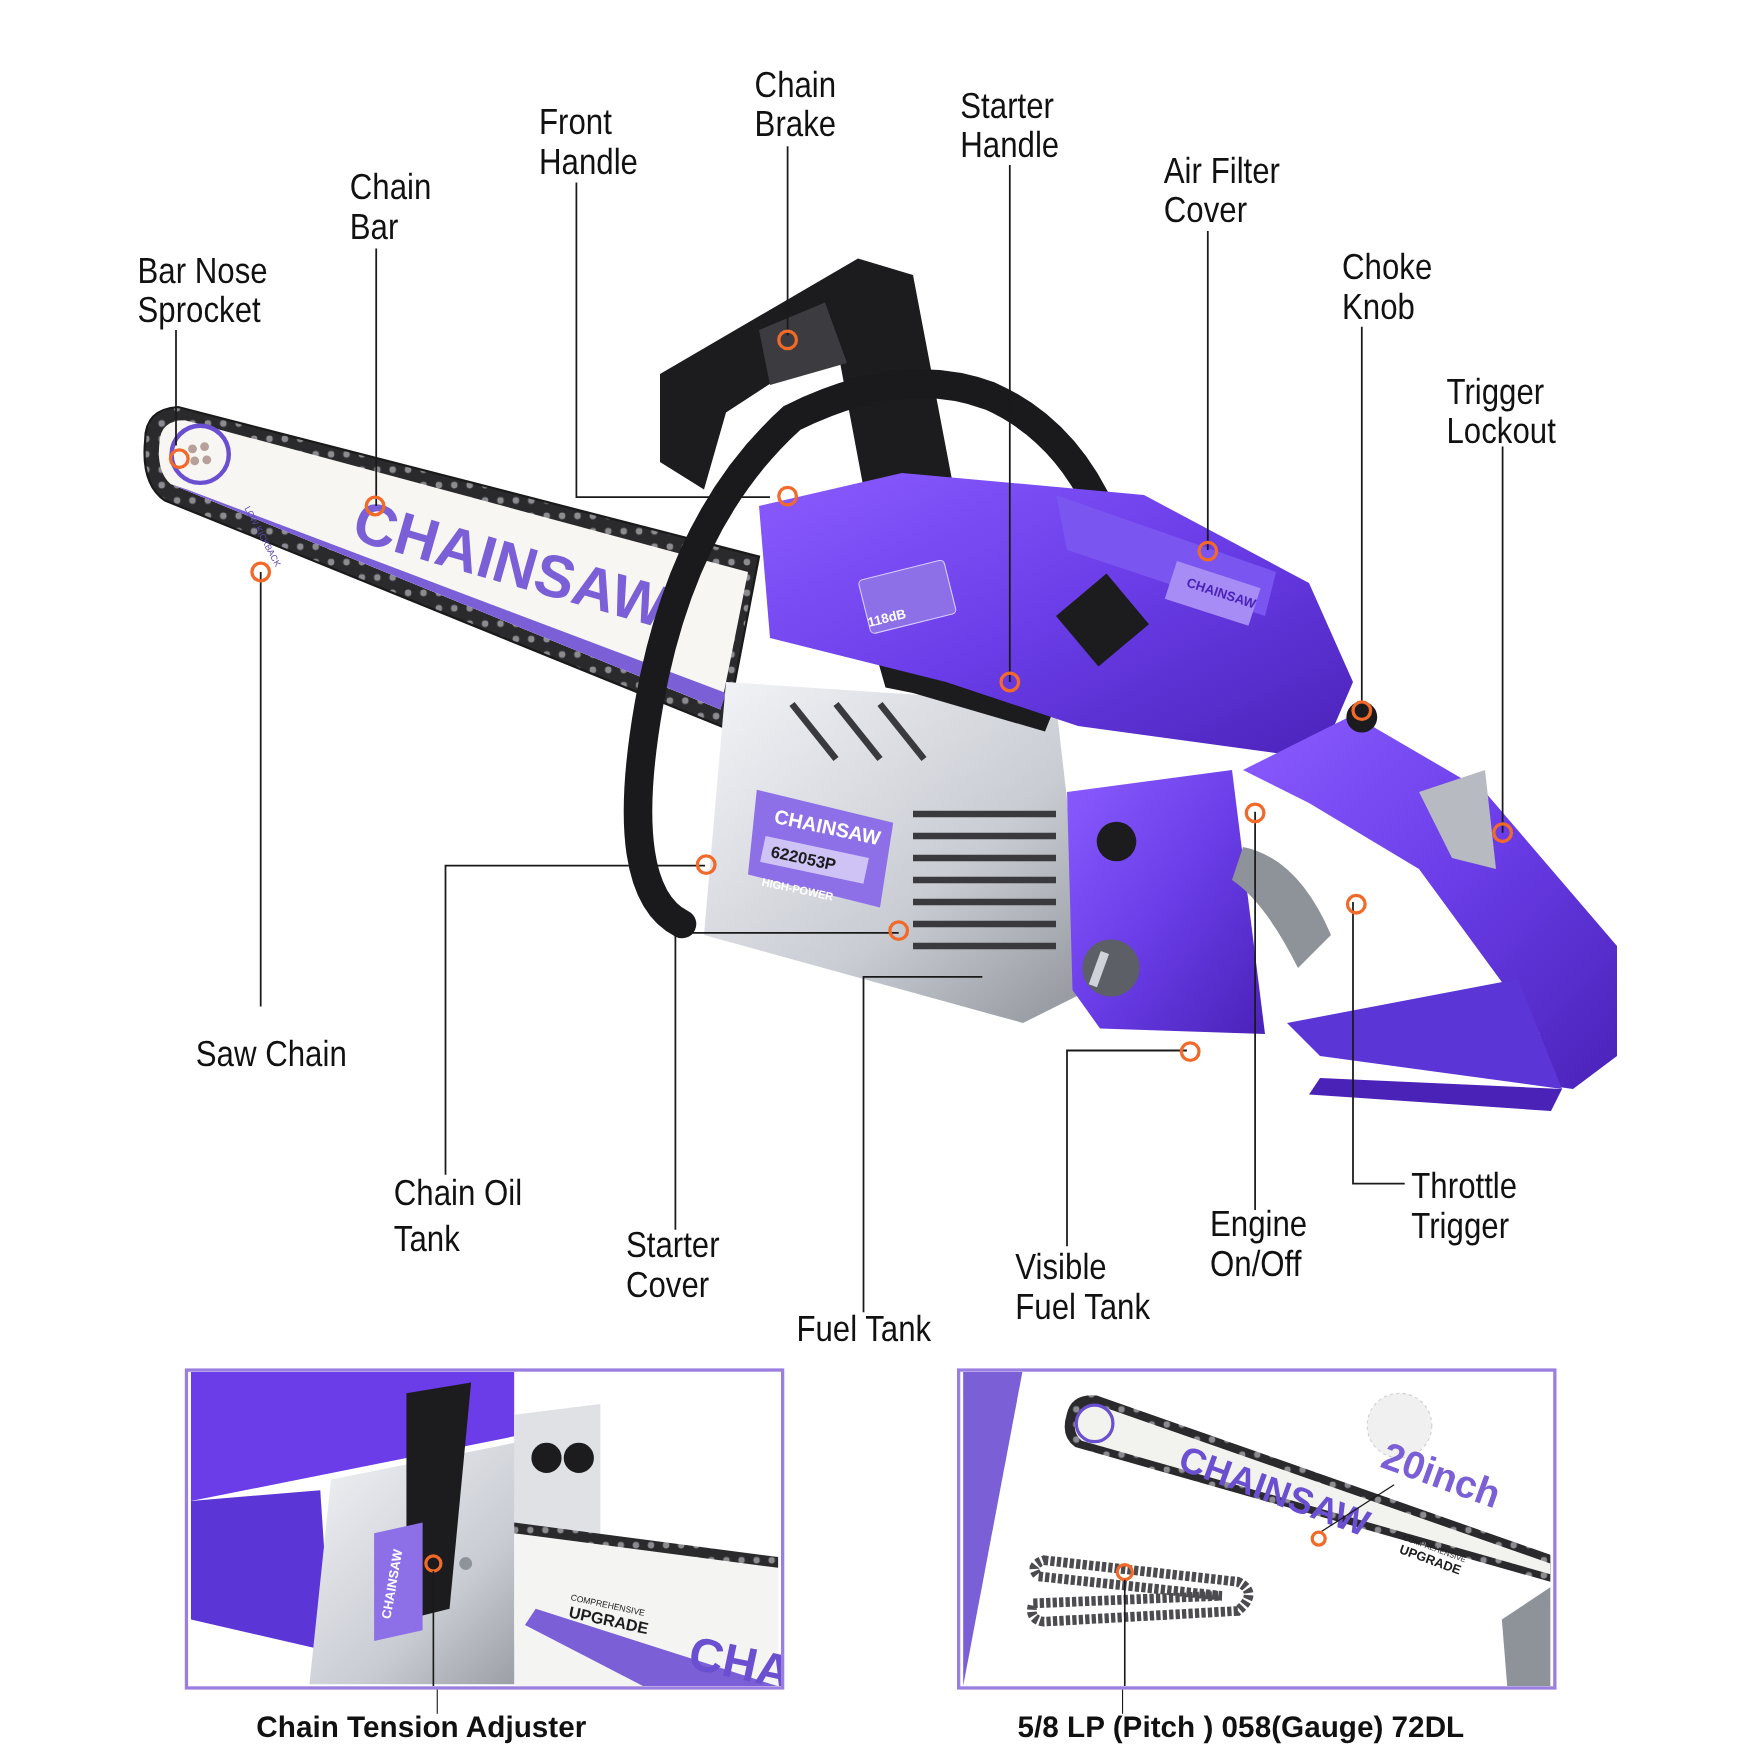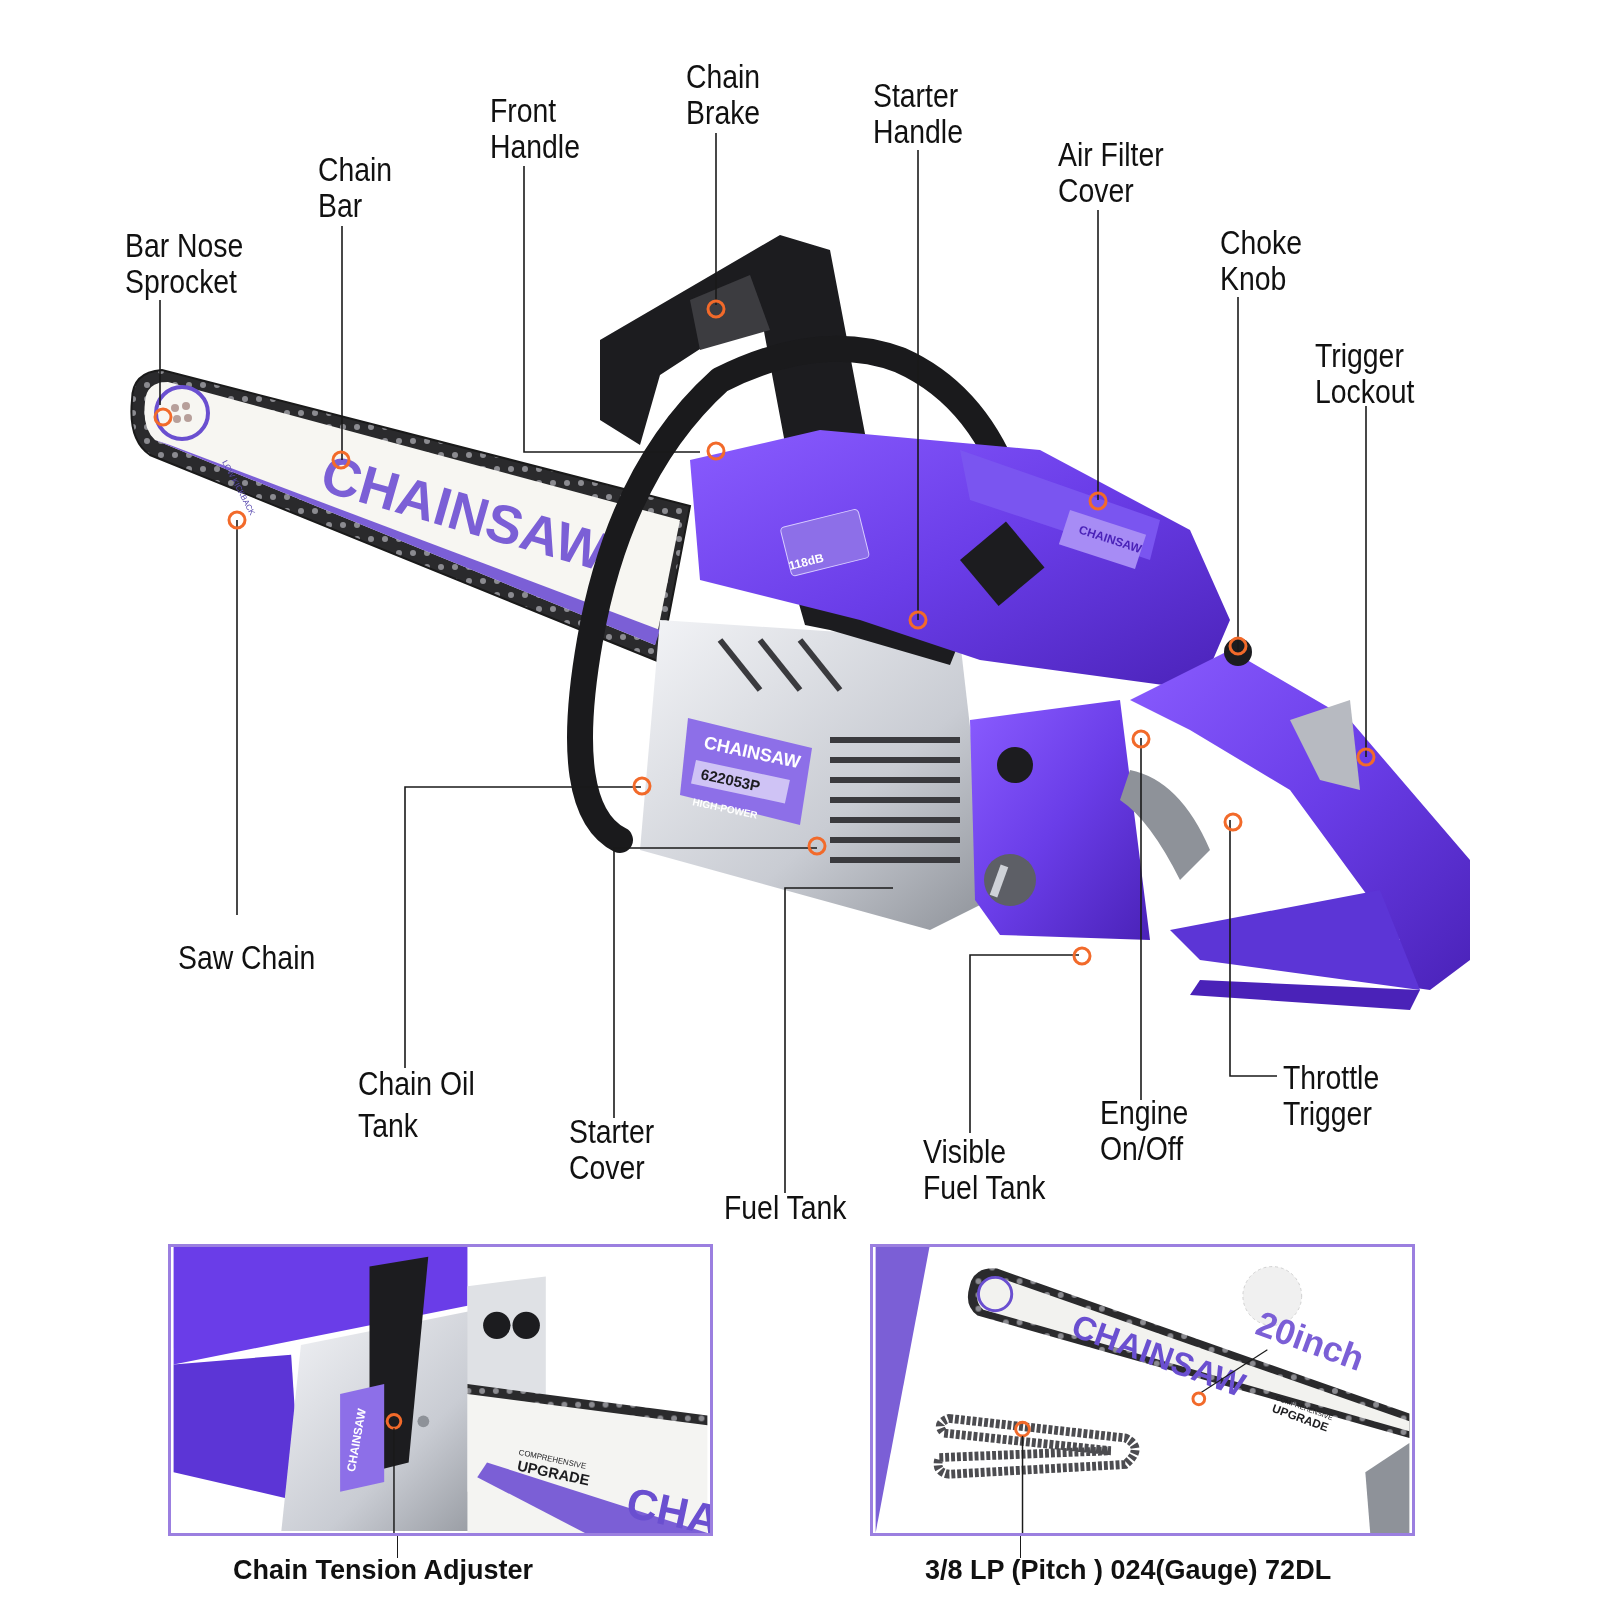--- a/index.html
+++ b/index.html
@@ -271,13 +271,13 @@
     <text x="404" y="168" font-family="'Liberation Sans', sans-serif" font-weight="bold" font-size="12" fill="#1c1c1f" transform="rotate(20 404 168)">UPGRADE</text>
     <line x1="330" y1="150" x2="400" y2="105" stroke="#1a1a1a" stroke-width="1.2"></line>
     <circle cx="330" cy="155" r="6" fill="none" stroke="#f26a2a" stroke-width="3"></circle>
     <path d="M75 175 L255 195 Q275 205 255 222 L75 232 Q60 230 65 215 L240 208 L70 190 Q60 180 75 175 Z" fill="none" stroke="#4c4c50" stroke-width="9" stroke-dasharray="4 2"></path>
     <circle cx="150" cy="186" r="7" fill="none" stroke="#f26a2a" stroke-width="3"></circle>
     <line x1="150" y1="193" x2="150" y2="292" stroke="#1a1a1a" stroke-width="1.5"></line>
     <path d="M500 230 L545 200 L545 292 L505 292 Z" fill="#8e9299"></path>
   </svg>
 </div>
 <div style="position:absolute;left:1020px;top:1536px;width:1px;height:22px;background:#1a1a1a"></div>
-<div class="caption" style="left:925px;top:1555px">3/8 LP (Pitch ) 024(Gauge) 72DL</div>
+<div class="caption" style="left:925px;top:1555px">5/8 LP (Pitch ) 058(Gauge) 72DL</div>
 
 </body></html>

